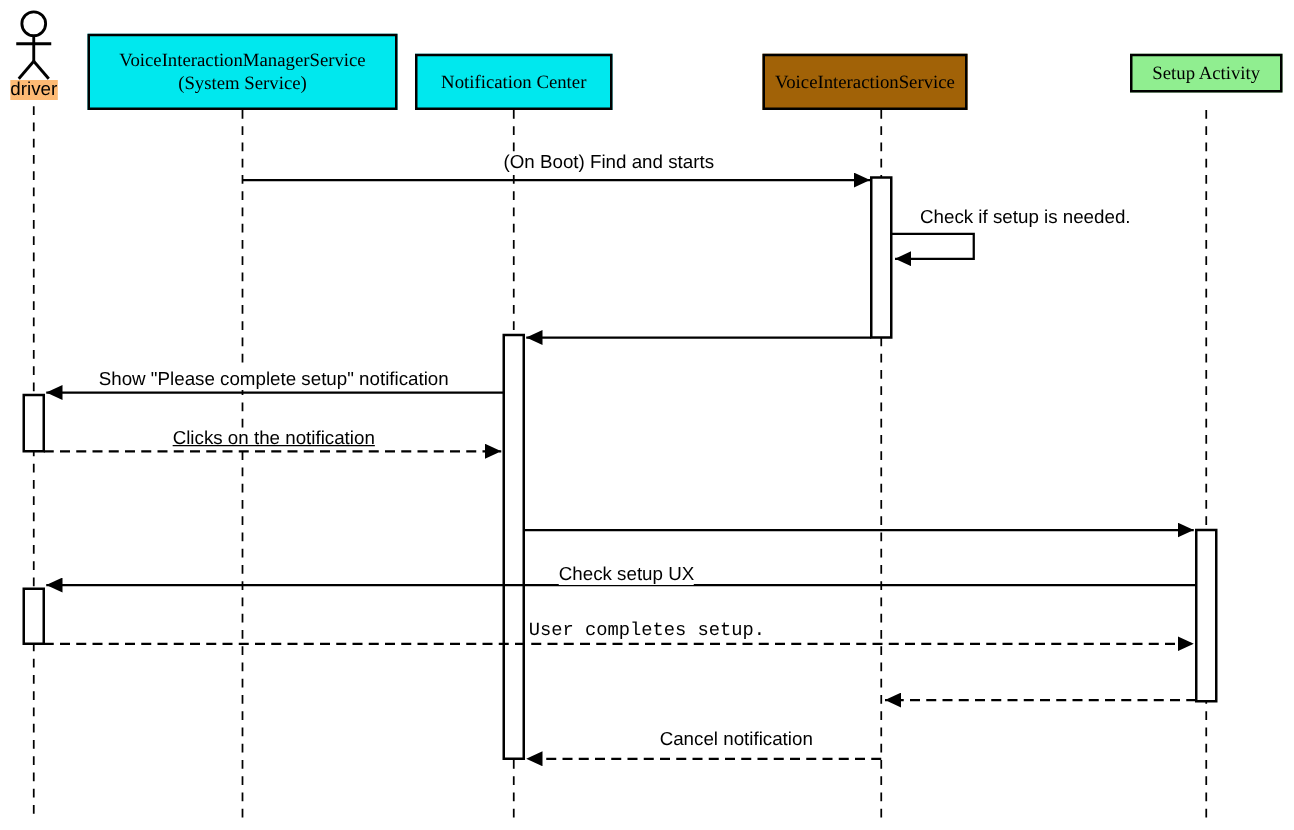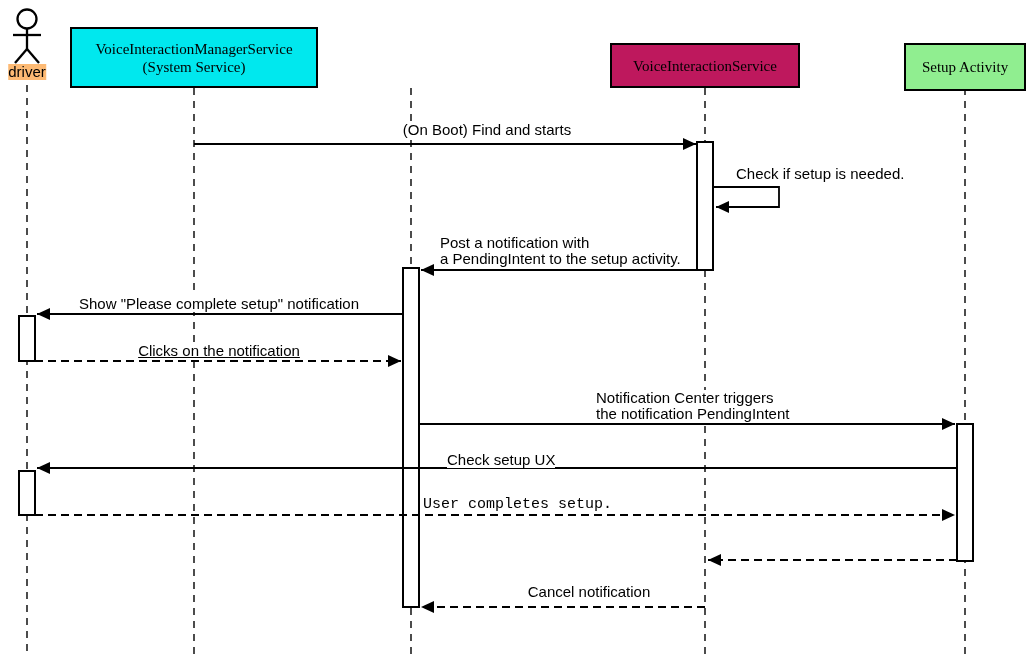--- a/index.html
+++ b/index.html
@@ -85,38 +85,35 @@
       <line x1="957" y1="560" x2="708" y2="560" stroke-dasharray="8 5" marker-end="url(#arrow)"></line>
       <line x1="705" y1="607" x2="421" y2="607" stroke-dasharray="8 5" marker-end="url(#arrow)"></line>
     </g>
   </svg>
 
   <div class="actor-label" style="left:27px;top:64px;">driver</div>
 
   <div class="pbox" style="left: 70px; top: 27px; width: 248px; height: 61px; background: rgb(0, 232, 238);">VoiceInteractionManagerService
 (System Service)</div>
 
+  <div class="pbox" style="left: 332px; top: 43px; width: 158px; height: 45px; background: rgb(0, 232, 238);">Notification Center</div>
 
-  <div class="pbox" style="left: 610px; top: 43px; width: 190px; height: 45px; background: #be185d;">VoiceInteractionService</div>
+  <div class="pbox" style="left: 610px; top: 43px; width: 164px; height: 45px; background: #a16207;">VoiceInteractionService</div>
 
-  <div class="pbox" style="left: 904px; top: 43px; width: 122px; height: 48px; background: rgb(144, 238, 144);">Setup Activity</div>
+  <div class="pbox" style="left: 904px; top: 43px; width: 122px; height: 31px; background: rgb(144, 238, 144);">Setup Activity</div>
 
   <div class="msg centered" style="left:457px;top:122px;margin-left:30px;">(On Boot) Find and starts</div>
 
   <div class="msg" style="left:736px;top:166px;">Check if setup is needed.</div>
 
-  <div class="msg" style="left:440px;top:235px;">Post a notification with
-a PendingIntent to the setup activity.</div>
 
   <div class="msg centered" style="left:219px;top:296px;">Show "Please complete setup" notification</div>
 
   <div class="msg centered" style="left:219px;top:343px;text-decoration:underline;">Clicks on the notification</div>
 
-  <div class="msg" style="left:596px;top:390px;">Notification Center triggers
-the notification PendingIntent</div>
 
   <div class="msg" style="left:447px;top:452px;">Check setup UX</div>
 
   <div class="msg" style="left:423px;top:497px;font-family:Liberation Mono, monospace;">User completes setup.</div>
 
 
   <div class="msg centered" style="left:589px;top:584px;">Cancel notification</div>
 
 </div>
 

